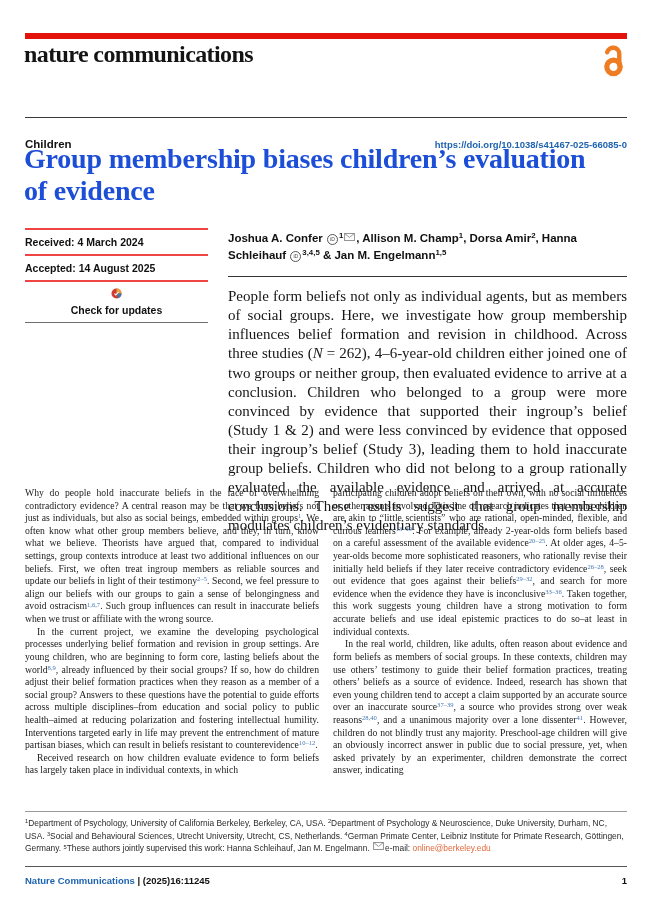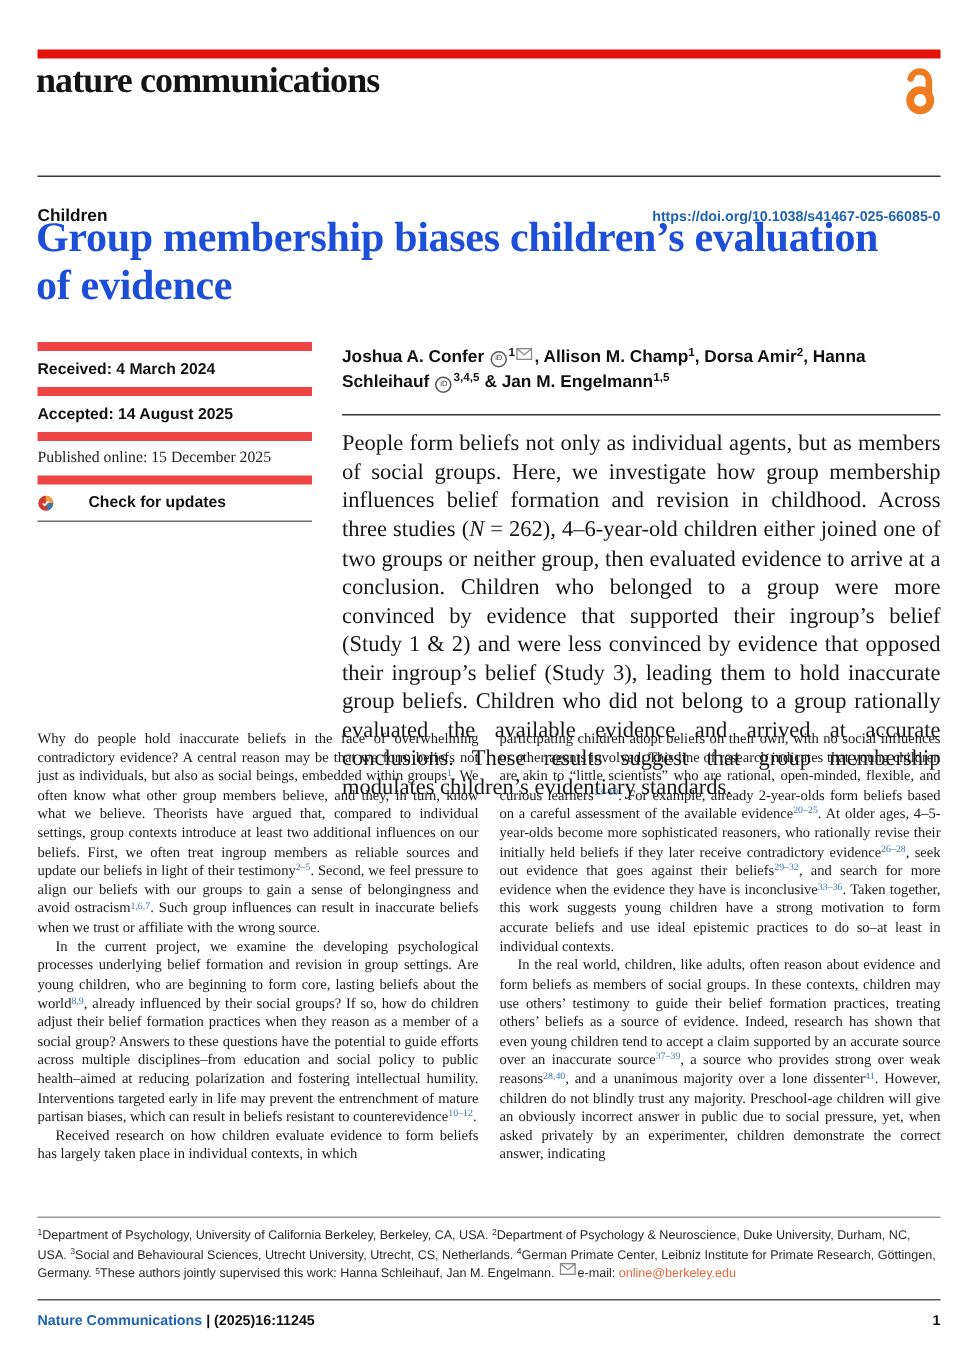--- a/index.html
+++ b/index.html
@@ -15,23 +15,23 @@
                justify-content:space-between;align-items:baseline;}
   .article-label{font-weight:700;font-size:11.5px;color:#111;}
   .doi-link{font-weight:700;font-size:9.5px;color:#1e63b0;cursor:pointer;margin-top:41px;}
   .header-rule{position:absolute;left:25px;right:25px;top:117px;border-top:1.4px solid #3a3a3a;}
 
   .page-title{position:absolute;left:24px;top:124px;width:570px;
               font-family:"Liberation Serif",serif;font-weight:700;
               font-size:28px;line-height:1.14;letter-spacing:-0.2px;color:#1d4ed8;}
 
   .meta-col{position:absolute;left:25px;top:228px;width:183px;border-bottom:1px solid #6e6e6e;}
-  .meta-item{border-top:6px solid #ef4444;padding:6px 0;font-weight:700;font-size:10.5px;color:#111;}
+  .meta-item{border-top:2px solid #ef4444;padding:6px 0;font-weight:700;font-size:10.5px;color:#111;}
   .meta-item.serif{font-family:"Liberation Serif",serif;font-weight:400;font-size:10.5px;color:#222;}
-  .check-updates{display:flex;gap:23px;align-items:center;cursor:pointer;}
+  .check-updates{display:flex;gap:5px;align-items:center;cursor:pointer;flex-direction:column;}
   .crossmark{width:11px;height:11px;flex:0 0 auto;}
 
   .right-col{position:absolute;left:228px;top:230px;width:399px;}
   .authors{font-weight:700;font-size:11.5px;line-height:1.45;color:#111;}
   .authors sup{color:inherit;}
   .abstract-rule{border-top:1.4px solid #333;margin-top:13px;}
   .abstract{margin-top:10px;font-family:"Liberation Serif",serif;font-size:15px;
             line-height:1.27;text-align:justify;color:#161616;}
 
   .body-cols{position:absolute;left:25px;top:487px;width:602px;display:flex;gap:14px;}
@@ -74,21 +74,20 @@
   <span class="article-label">Children</span>
   <span class="doi-link">https://doi.org/10.1038/s41467-025-66085-0</span>
 </div>
 <div class="header-rule"></div>
 
 <h1 class="page-title">Group membership biases children’s evaluation of evidence</h1>
 
 <div class="meta-col">
   <div class="meta-item">Received: 4 March 2024</div>
   <div class="meta-item">Accepted: 14 August 2025</div>
-  <div class="meta-item serif">Published online: 15 December 2025</div>
   <div class="meta-item check-updates">
     <svg class="crossmark" viewBox="0 0 22 22" aria-hidden="true">
       <circle cx="11" cy="11" r="10" fill="#cd3b31"></circle>
       <path d="M11 1 A10 10 0 0 1 21 11 L11 11 Z" fill="#e9a13b"></path>
       <path d="M21 11 A10 10 0 0 1 14 20.5 L11 11 Z" fill="#4178ae"></path>
       <path d="M7 11.2 l2.6 2.6 L15.2 8" fill="none" stroke="#ffffff" stroke-width="2.1"></path>
     </svg>
     <span>Check for updates</span>
   </div>
 </div>

